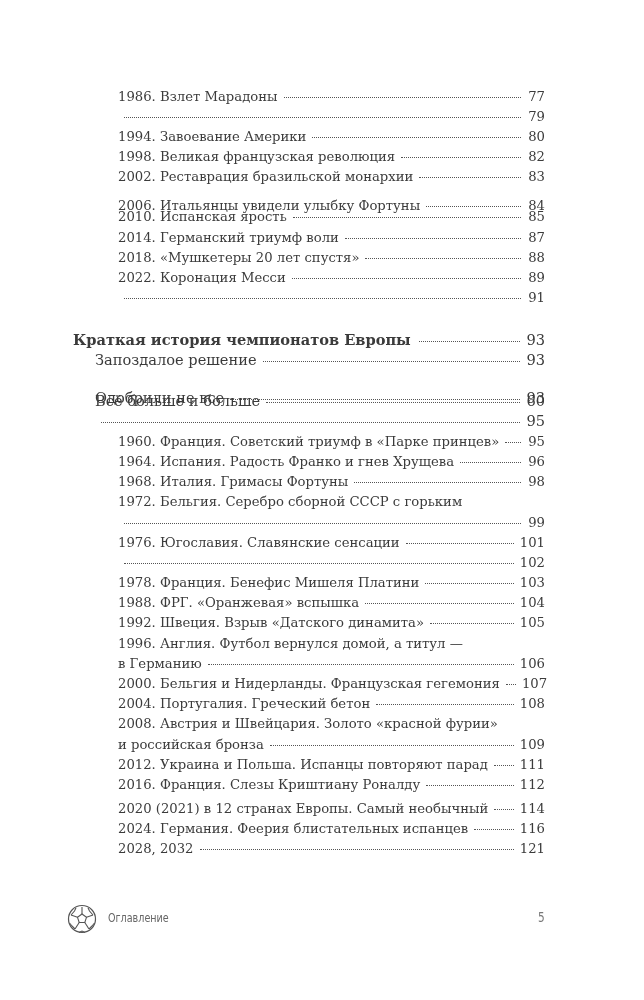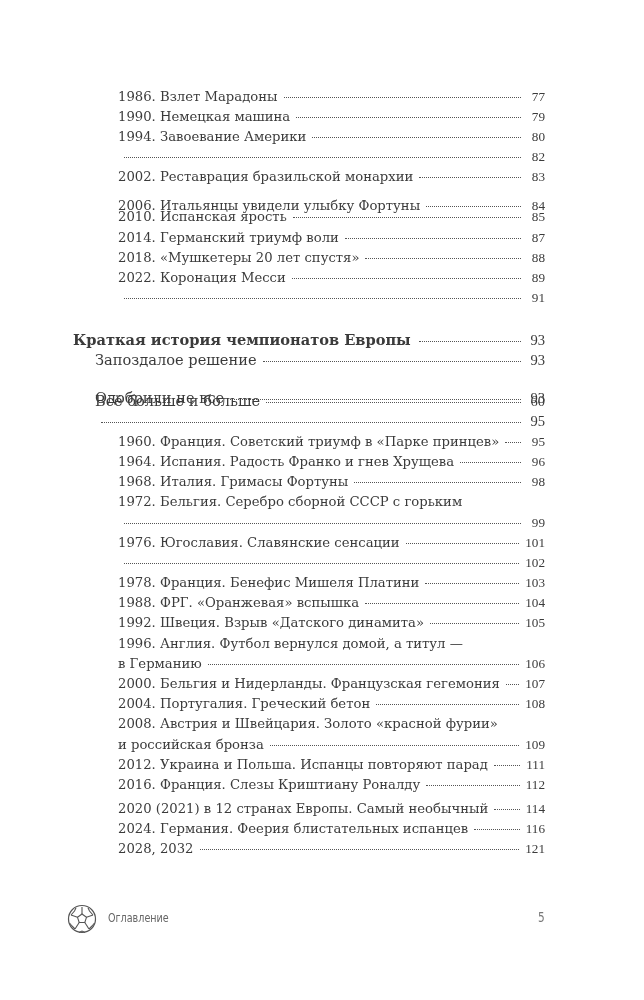--- a/index.html
+++ b/index.html
@@ -13,21 +13,21 @@
     right: 99px; height: 20px; line-height: 20px; white-space: nowrap;
   }
   .row.l3 { left: 118px; font-size: 13.2px; }
   .row.l2 { left: 95px; font-size: 14.6px; }
   .row.l1 { left: 73px; font-size: 14.6px; font-weight: bold; }
   .row .title { flex: 0 0 auto; }
   .row .dots {
     flex: 1 1 auto; margin: 0 6px 0 6px; height: 1px;
     border-bottom: 1.3px dotted #555; position: relative; top: -3px; min-width: 10px;
   }
-  .row .page { flex: 0 0 auto; text-align: right; min-width: 18px; font-weight: normal; font-family: Liberation Serif, serif; }
+  .row .page { flex: 0 0 auto; text-align: right; min-width: 18px; font-weight: normal; }
   .row.l1 .dots { margin-left: 8px; }
   .line-only { position: absolute; left: 118px; font-size: 13.2px; height: 20px; line-height: 20px; white-space: nowrap; }
   .footer-icon { position: absolute; left: 67px; top: 904px; width: 30px; height: 30px; }
   .footer-label {
     position: absolute; left: 108px; top: 910px; font-family: "DejaVu Sans Condensed", "DejaVu Sans", sans-serif;
     font-size: 13px; color: #666; transform: scaleX(0.82); transform-origin: left;
   }
   .footer-page {
     position: absolute; left: 538px; top: 909px; font-family: "DejaVu Sans", sans-serif;
     font-size: 14px; color: #777; transform: scaleX(0.75); transform-origin: left;
@@ -37,30 +37,30 @@
 <body>
 
 <div class="toc">
 
   <div class="row l3" style="top:87px">
       <span class="title">1986. Взлет Марадоны</span>
       <span class="dots"></span>
       <span class="page">77</span>
     </div>
   <div class="row l3" style="top:107px">
-      <span class="title">1990. Немецкая машина</span>
       <span class="dots"></span>
       <span class="page">79</span>
     </div>
   <div class="row l3" style="top:127px">
       <span class="title">1994. Завоевание Америки</span>
       <span class="dots"></span>
       <span class="page">80</span>
     </div>
   <div class="row l3" style="top:147px">
+      <span class="title">1998. Великая французская революция</span>
       <span class="dots"></span>
       <span class="page">82</span>
     </div>
   <div class="row l3" style="top:167px">
       <span class="title">2002. Реставрация бразильской монархии</span>
       <span class="dots"></span>
       <span class="page">83</span>
     </div>
   <div class="row l3" style="top:196px">
       <span class="title">2006. Итальянцы увидели улыбку Фортуны</span>

